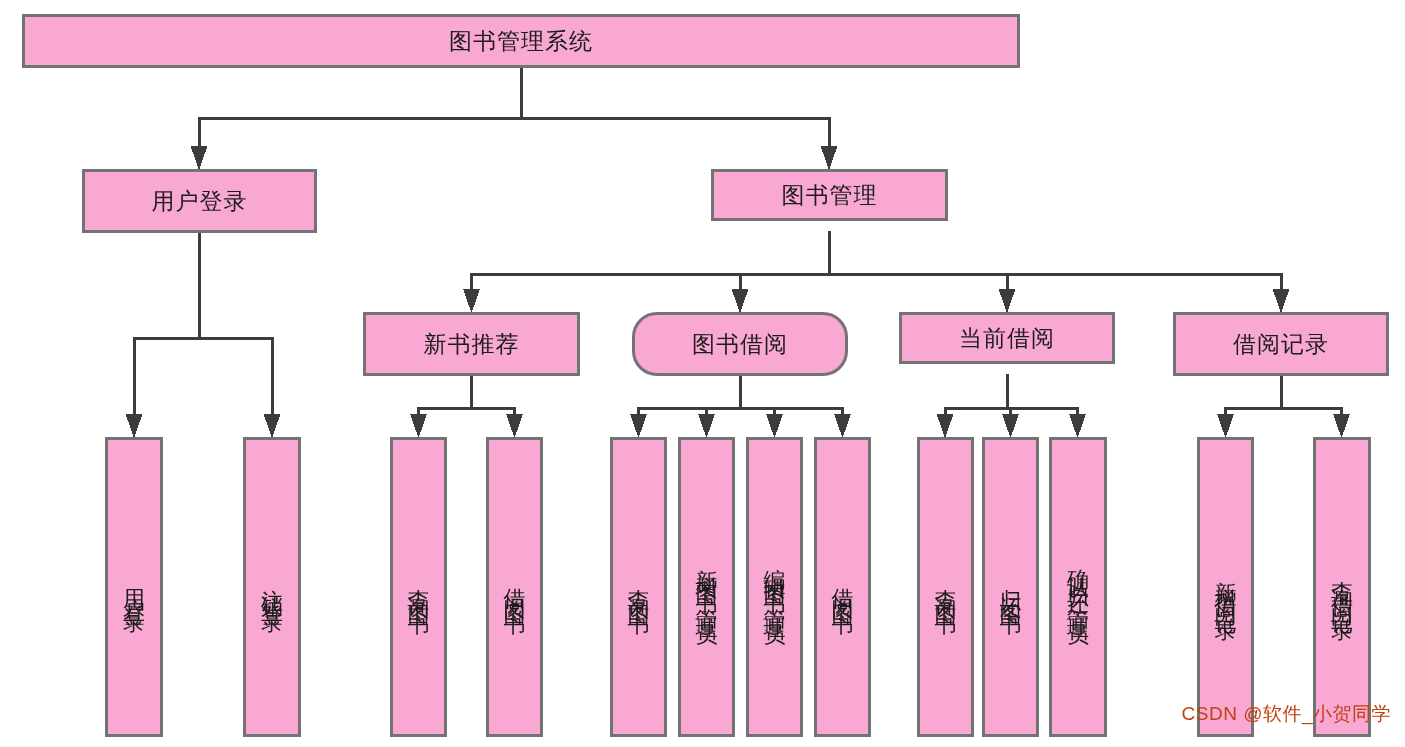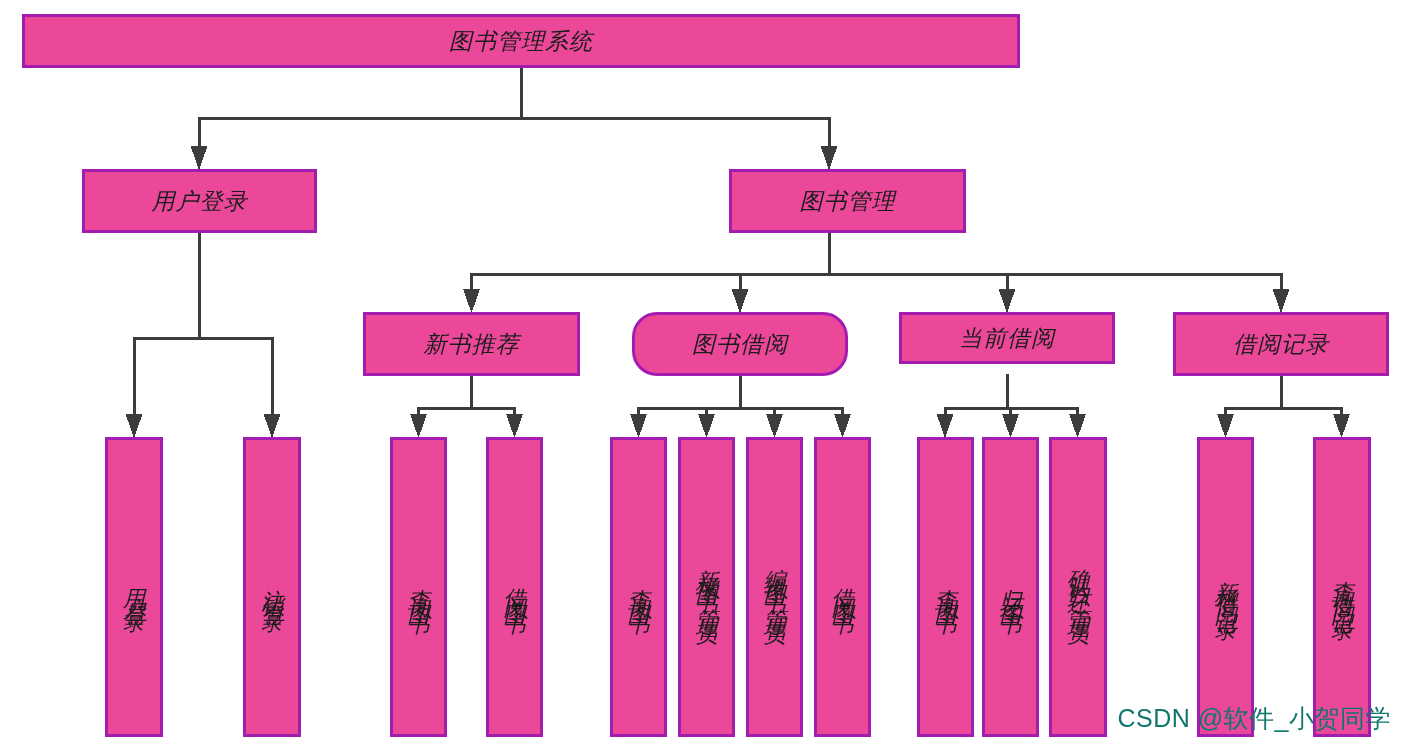--- a/index.html
+++ b/index.html
@@ -7,26 +7,25 @@
     position:relative;
     width:1405px;height:747px;
     background:#ffffff;
     font-family:"Liberation Sans", sans-serif;
     color:#1c1c1c;
     overflow:hidden;
   }
   .box{
     position:absolute;
     box-sizing:border-box;
-    border:3px solid #a21caf;
-    background:#ec4899;
+    border:3px solid #737373;
+    background:#f9a8d4;
     display:flex;
     align-items:center;
     justify-content:center;
-    font-style:italic;
   }
   .hbox{
     font-size:23px;
     letter-spacing:1px;
     white-space:nowrap;
   }
   .vtext{
     writing-mode:vertical-rl;
     font-size:22px;
     letter-spacing:8px;
@@ -35,24 +34,24 @@
   #connectors{
     position:absolute;
     left:0;top:0;
     width:1405px;height:747px;
   }
   #connectors line{stroke:#3c3c3c;stroke-width:3;}
   #connectors polygon{fill:#3c3c3c;stroke:none;}
   #watermark{
     position:absolute;
     right:14px;
-    bottom:12px;
-    font-size:25px;
+    bottom:20px;
+    font-size:19px;
     letter-spacing:0.5px;
-    color:#0f766e;
+    color:#c2410c;
     z-index:5;
     white-space:nowrap;
   }
 </style>
 </head>
 <body>
 
 <div id="stage">
 
   <svg id="connectors" shape-rendering="crispEdges">
@@ -127,21 +126,21 @@
       <line x1="1225.5" y1="407" x2="1225.5" y2="418"></line>
       <polygon points="1217,414 1234,414 1225.5,438"></polygon>
       <line x1="1341.5" y1="407" x2="1341.5" y2="418"></line>
       <polygon points="1333,414 1350,414 1341.5,438"></polygon>
     </g>
   </svg>
 
   <div class="box hbox" style="left:22px;top:14px;width:998px;height:54px;">图书管理系统</div>
 
   <div class="box hbox" style="left:82px;top:169px;width:235px;height:64px;">用户登录</div>
-  <div class="box hbox" style="left:729px;top:169px;width:237px;height:64px;">图书管理</div>
+  <div class="box hbox" style="left:711px;top:169px;width:237px;height:52px;">图书管理</div>
 
   <div class="box hbox" style="left:363px;top:312px;width:217px;height:64px;">新书推荐</div>
   <div class="box hbox" style="left:632px;top:312px;width:216px;height:64px;border-radius:25px;">图书借阅</div>
   <div class="box hbox" style="left:899px;top:312px;width:216px;height:52px;">当前借阅</div>
   <div class="box hbox" style="left:1173px;top:312px;width:216px;height:64px;">借阅记录</div>
 
   <div class="box" style="left:105px;top:437px;width:58px;height:300px;">
     <span class="vtext">用户登录</span>
   </div>
   <div class="box" style="left:243px;top:437px;width:58px;height:300px;">

